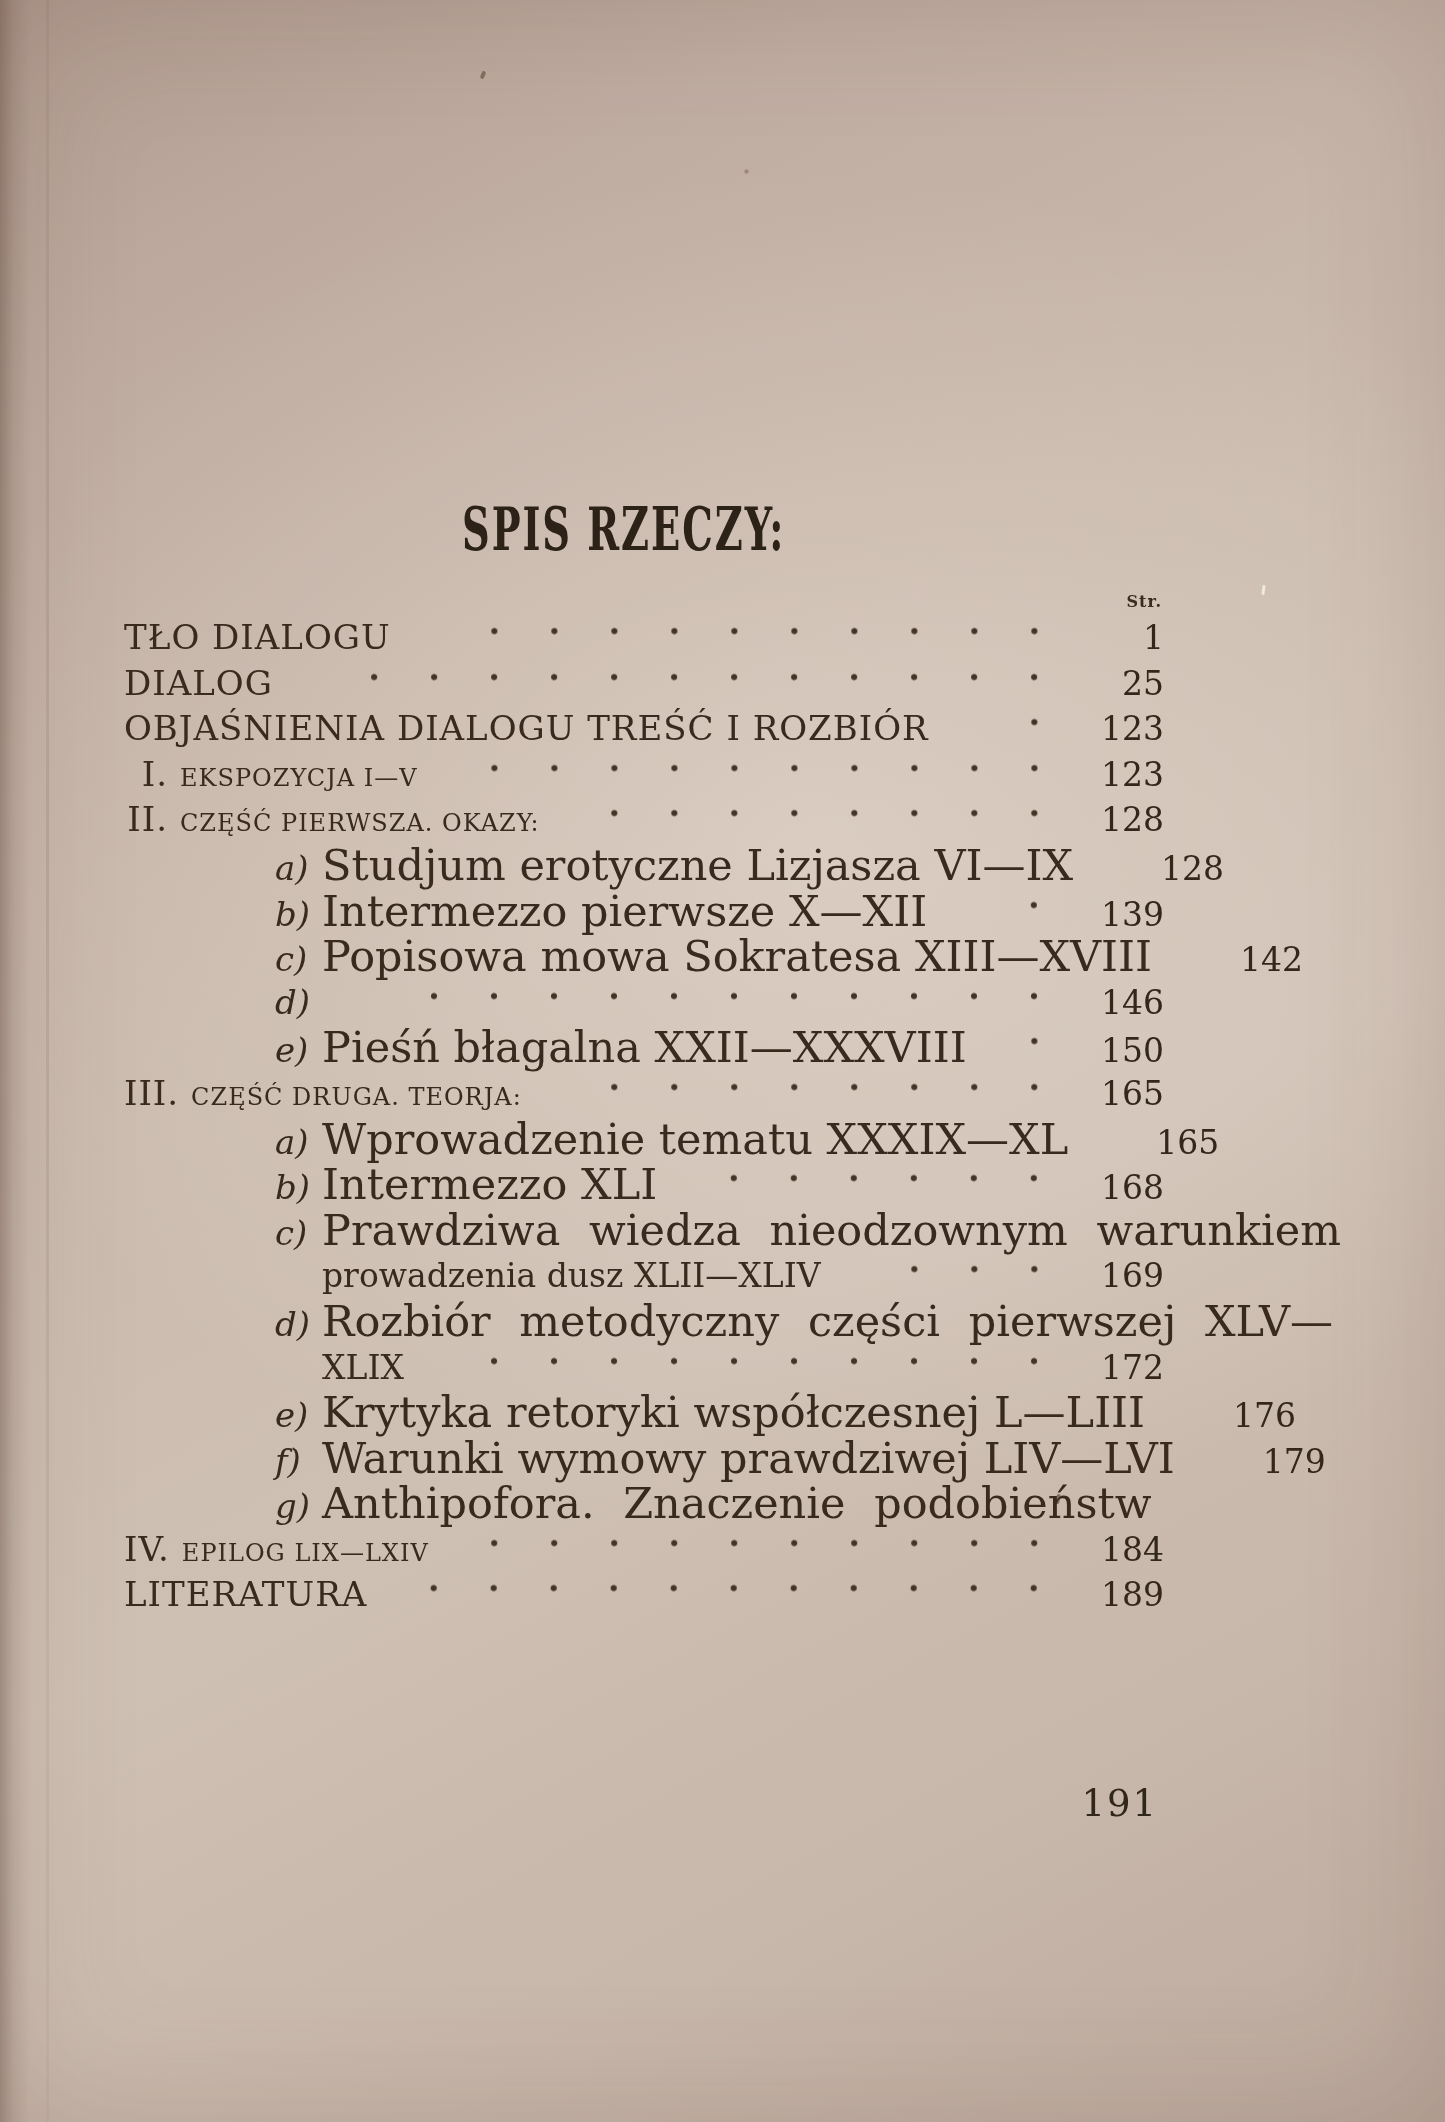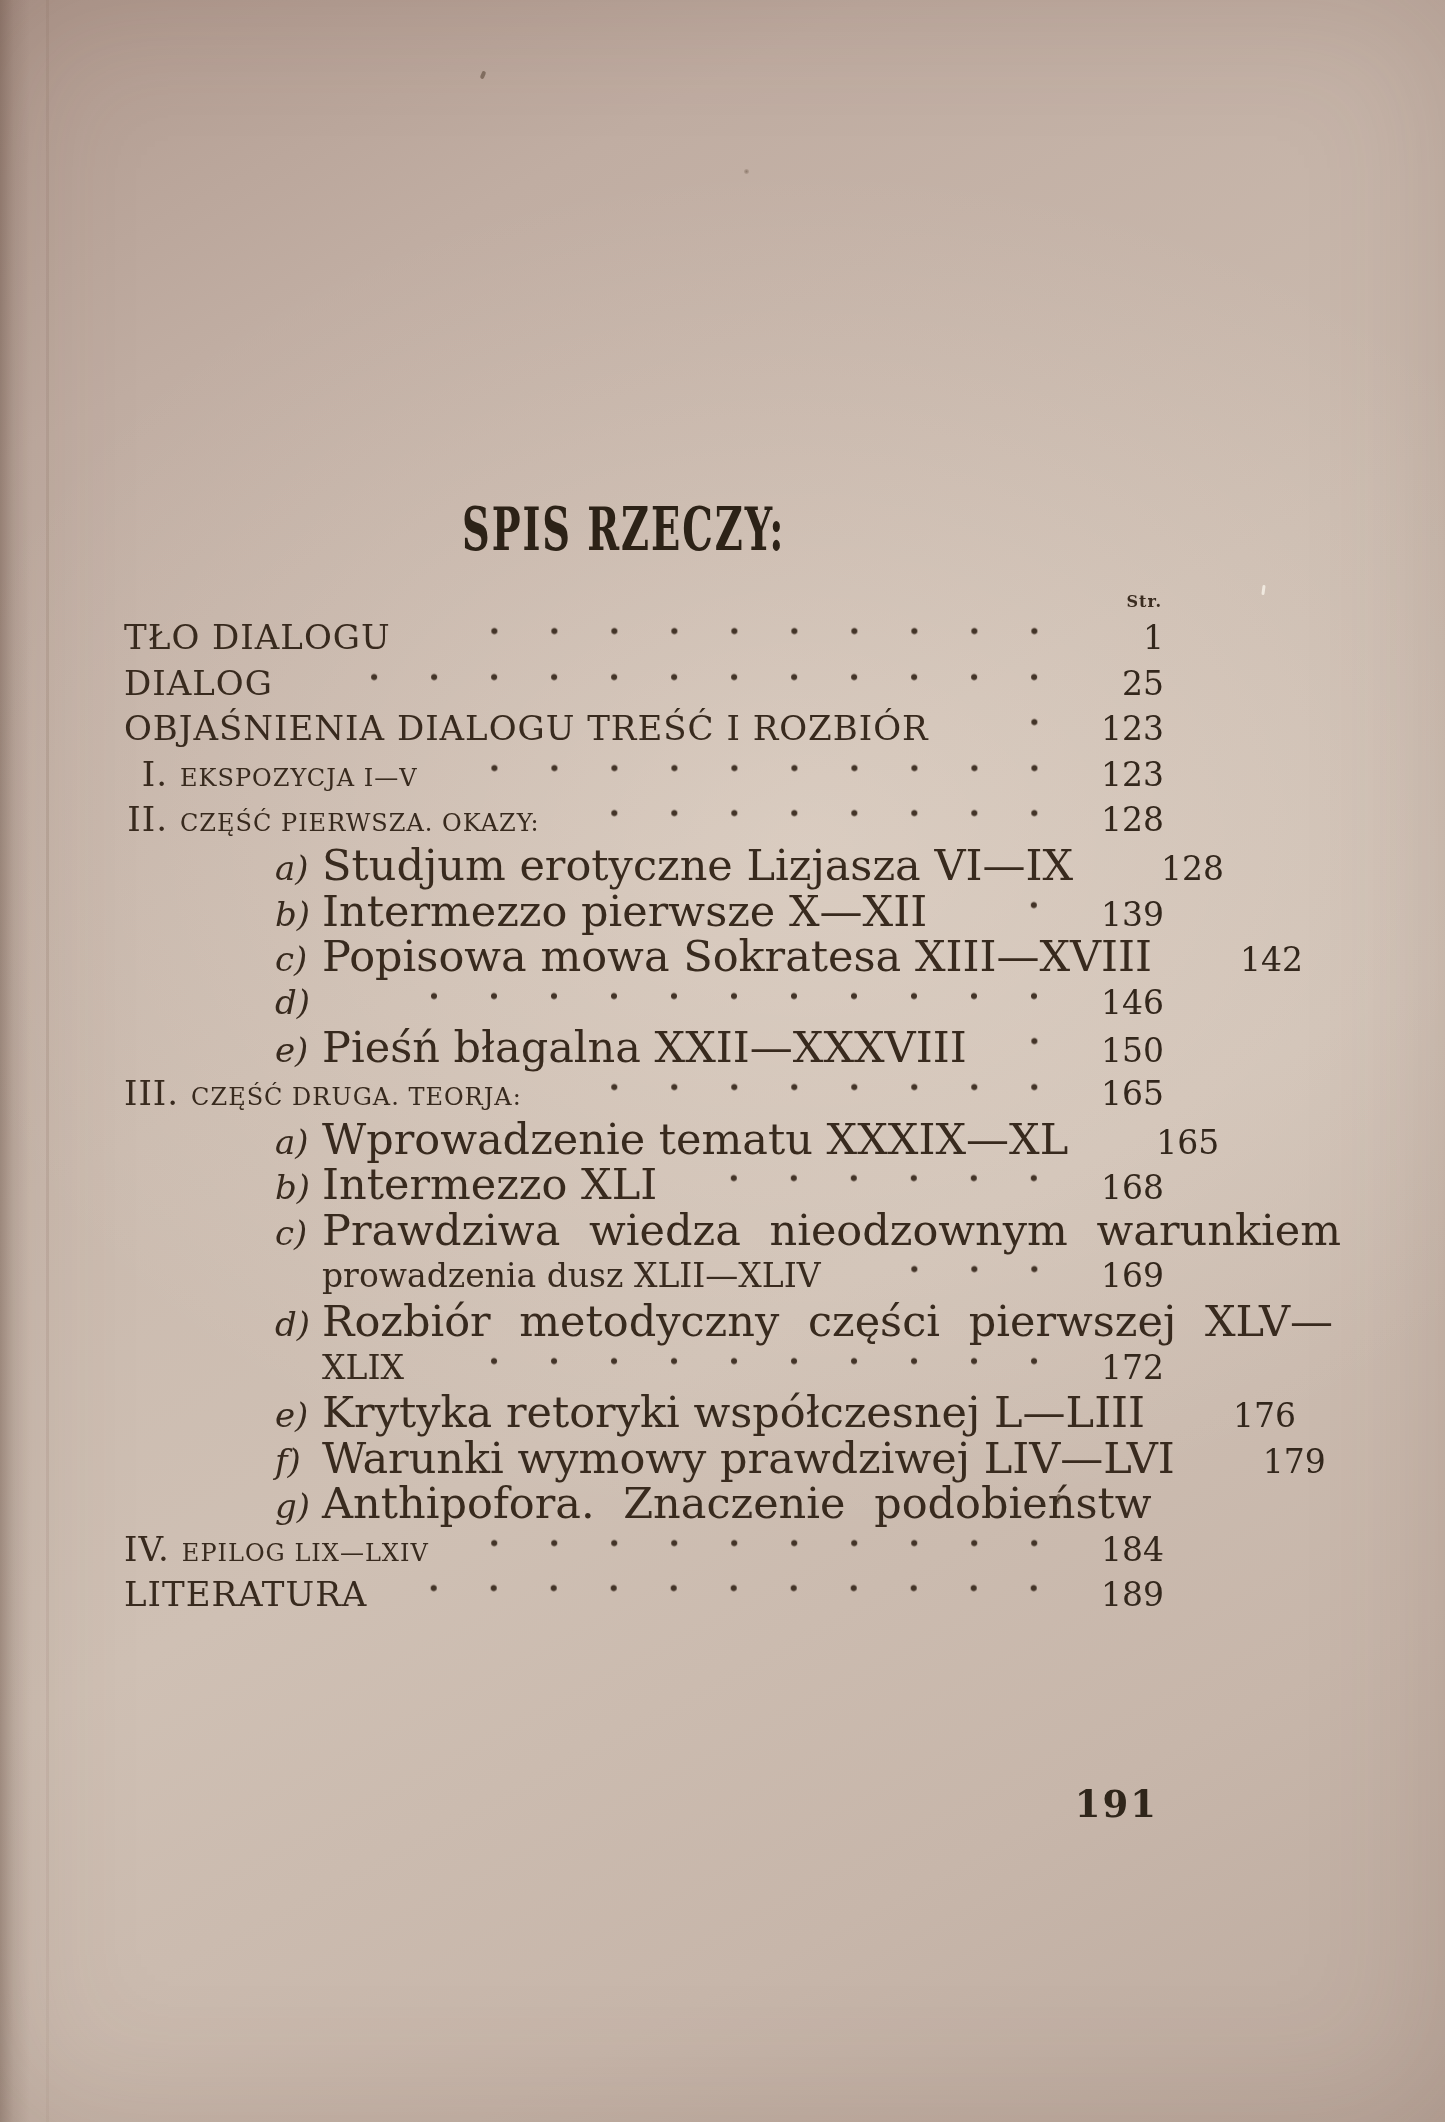--- a/index.html
+++ b/index.html
@@ -54,21 +54,21 @@
   .row.spread .text{word-spacing:15px;}
   .dots{
     flex:1 1 auto;align-self:stretch;margin-left:55px;margin-right:10px;
     background-image:radial-gradient(circle,#433428 2.6px,rgba(67,52,40,0) 3.5px);
     background-size:60px 45px;background-repeat:repeat-x;
     background-position:right 4px bottom 7px;
   }
   .pagenum{flex:0 0 86px;text-align:right;font-size:33px;color:#33271c;}
   .footer-page{
     position:absolute;left:112px;top:1782px;width:1046px;text-align:right;
-    font-size:37px;font-weight:bold;letter-spacing:2px;color:#30261b;
+    font-size:37px;font-weight:normal;letter-spacing:2px;color:#30261b;
   }
 </style>
 </head>
 <body>
 
 <div class="paper">
   <div class="gutter"></div>
   <div class="crease"></div>
   <div class="speck s1"></div>
   <div class="speck s2"></div>

